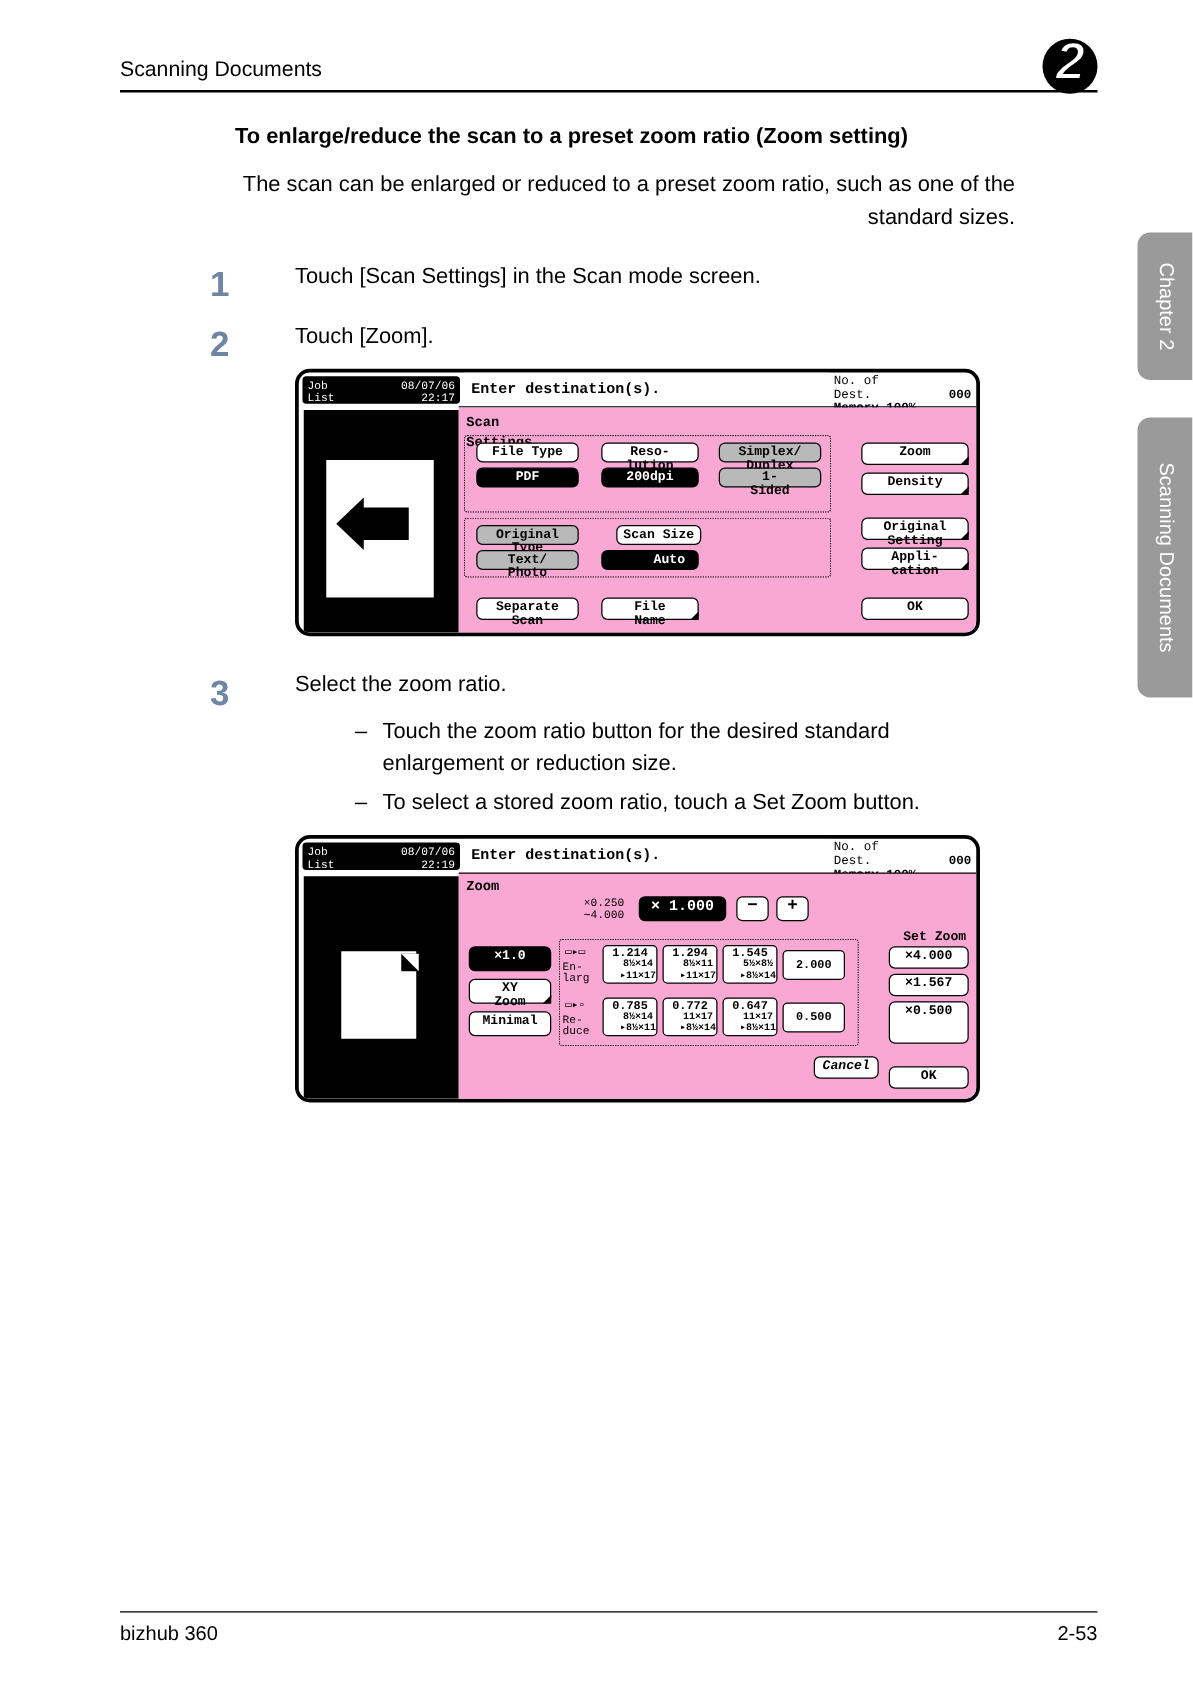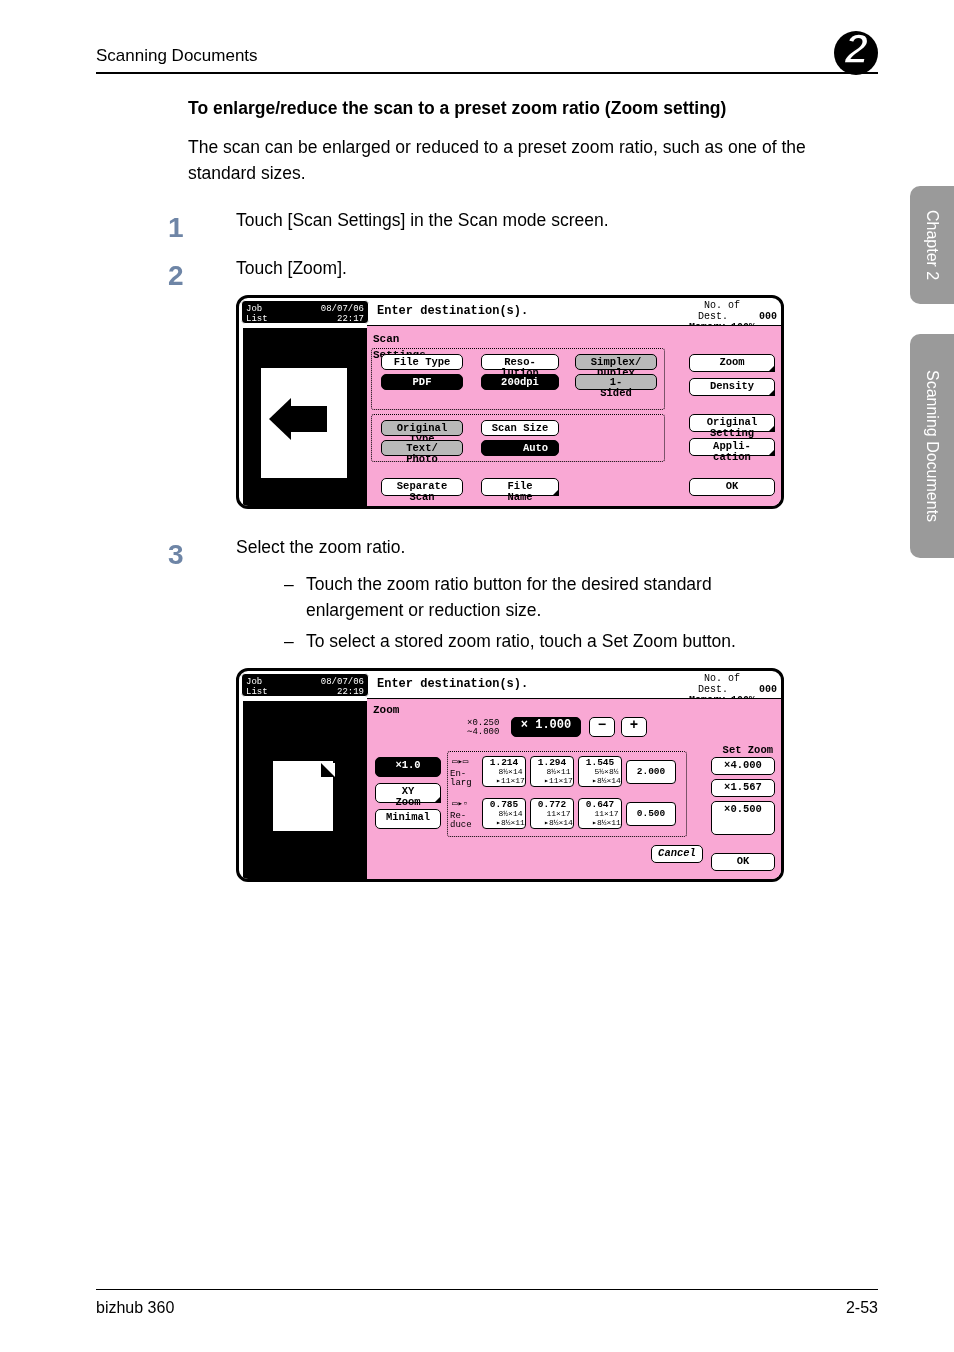--- a/index.html
+++ b/index.html
@@ -57,21 +57,21 @@
   }
   .sidetab.ch  { top: 186px; height: 118px; }
   .sidetab.sec { top: 334px; height: 224px; }
 
   
   .content {
     position: absolute; left: 188px; top: 96px; width: 624px;
     font-size: 17.5px; line-height: 1.45;
   }
   .h3 { font-weight: 700; margin: 0 0 14px 0; }
-  .para { margin: 0 0 22px 0; }
+  .para { margin: 0 0 22px 0; text-align: right; }
   .stepnum {
     position: absolute; left: -20px; width: 20px;
     font-size: 28px; font-weight: 700; color: #6e85a6;
   }
   .step { position: relative; margin: 0 0 22px 0; padding-left: 48px; }
   .sub-ul { list-style: none; margin: 12px 0 0 0; padding: 0 0 0 48px; }
   .sub-ul li { position: relative; margin: 0 0 6px 0; padding-left: 22px; }
   .sub-ul li::before { content: "–"; position: absolute; left: 0; }
 
   
@@ -92,21 +92,21 @@
     flex: 0 0 128px; background: #000; color: #fff;
     font-size: 9px; line-height: 10px; padding: 3px 4px;
     border: 1px solid #fff; margin: 2px; border-radius: 4px;
     display: flex; justify-content: space-between;
   }
   .enterdest {
     flex: 1; background:#fff; padding: 5px 6px 0; font-size: 12px; font-weight: 700;
   }
   .status {
     flex: 0 0 118px; padding: 2px 4px 0; font-size: 10px; line-height: 11px;
-    text-align: center;
+    text-align: left;
   }
   .status b { font-weight: 700; }
   .sep { position: absolute; left:128px; right:0; top:27px; height:1.5px; background:#000; }
 
   .preview {
     position:absolute; left:4px; top:30px; width:124px; height:178px;
     background:#000;
   }
   .preview .pg {
     position:absolute; left:18px; top:40px; width:86px; height:110px;
@@ -160,21 +160,21 @@
   .s1 .group2 { left:4px; top:88px; width:294px; height:48px; }
 
   .s1 .ft     { left:14px; top:28px; width:82px; height:16px; }
   .s1 .ftv    { left:14px; top:48px; width:82px; height:16px; }
   .s1 .res    { left:114px; top:28px; width:78px; height:16px; }
   .s1 .resv   { left:114px; top:48px; width:78px; height:16px; }
   .s1 .dup    { left:208px; top:28px; width:82px; height:16px; }
   .s1 .dupv   { left:208px; top:48px; width:82px; height:16px; }
   .s1 .ot     { left:14px; top:94px; width:82px; height:16px; }
   .s1 .otv    { left:14px; top:114px; width:82px; height:16px; }
-  .s1 .ss     { left:114px; top:94px; width:78px; height:16px; }
+  .s1 .ss     { left:126px; top:94px; width:68px; height:16px; }
   .s1 .ssv    { left:114px; top:114px; width:78px; height:16px;padding-left:33px; }
   .s1 .sepscan{ left:14px; top:152px; width:82px; height:18px; }
   .s1 .fname  { left:114px; top:152px; width:78px; height:18px; }
 
   .s1 .rzoom  { right:6px; top:28px;  width:86px; height:18px; }
   .s1 .rdens  { right:6px; top:52px;  width:86px; height:18px; }
   .s1 .rorig  { right:6px; top:88px;  width:86px; height:18px; }
   .s1 .rappl  { right:6px; top:112px; width:86px; height:18px; }
   .s1 .rok    { right:6px; top:152px; width:86px; height:18px; }
 
@@ -186,21 +186,21 @@
   .s2 .zplus  { left:254px; top:18px; width:26px; height:20px; font-size:14px; }
   .s2 .x10    { left:8px;  top:58px;  width:66px; height:20px; }
   .s2 .xy     { left:8px;  top:84px;  width:66px; height:20px; }
   .s2 .min    { left:8px;  top:110px; width:66px; height:20px; }
 
   .s2 .grid   { left:80px; top:52px; width:240px; height:86px; }
 
   .s2 .cell   { position:absolute; border:1.5px solid #000; border-radius:4px;
                 font-size:9.5px; line-height:9px; text-align:center; padding:1px 0;
                 font-weight:700; background:#fff; }
-  .s2 .cell .t { display:block; font-size:8px; font-weight:400;margin-left:13px; }
+  .s2 .cell .t { display:block; font-size:8px; font-weight:700;margin-left:13px; }
   .s2 .ico    { position:absolute; font-size:9px; line-height:9px; }
 
   .s2 .setz-lbl { position:absolute; right:8px; top:44px; font-size:10.5px; font-weight:700; }
   .s2 .p4     { right:6px; top:58px;  width:64px; height:18px; }
   .s2 .p2     { right:6px; top:80px;  width:64px; height:18px; }
   .s2 .p05    { right:6px; top:102px; width:64px; height:34px; }
   .s2 .cancel { right:78px; top:146px; width:52px; height:18px;font-style:italic; }
   .s2 .ok     { right:6px;  top:154px; width:64px; height:18px; }
 </style>
 </head>

